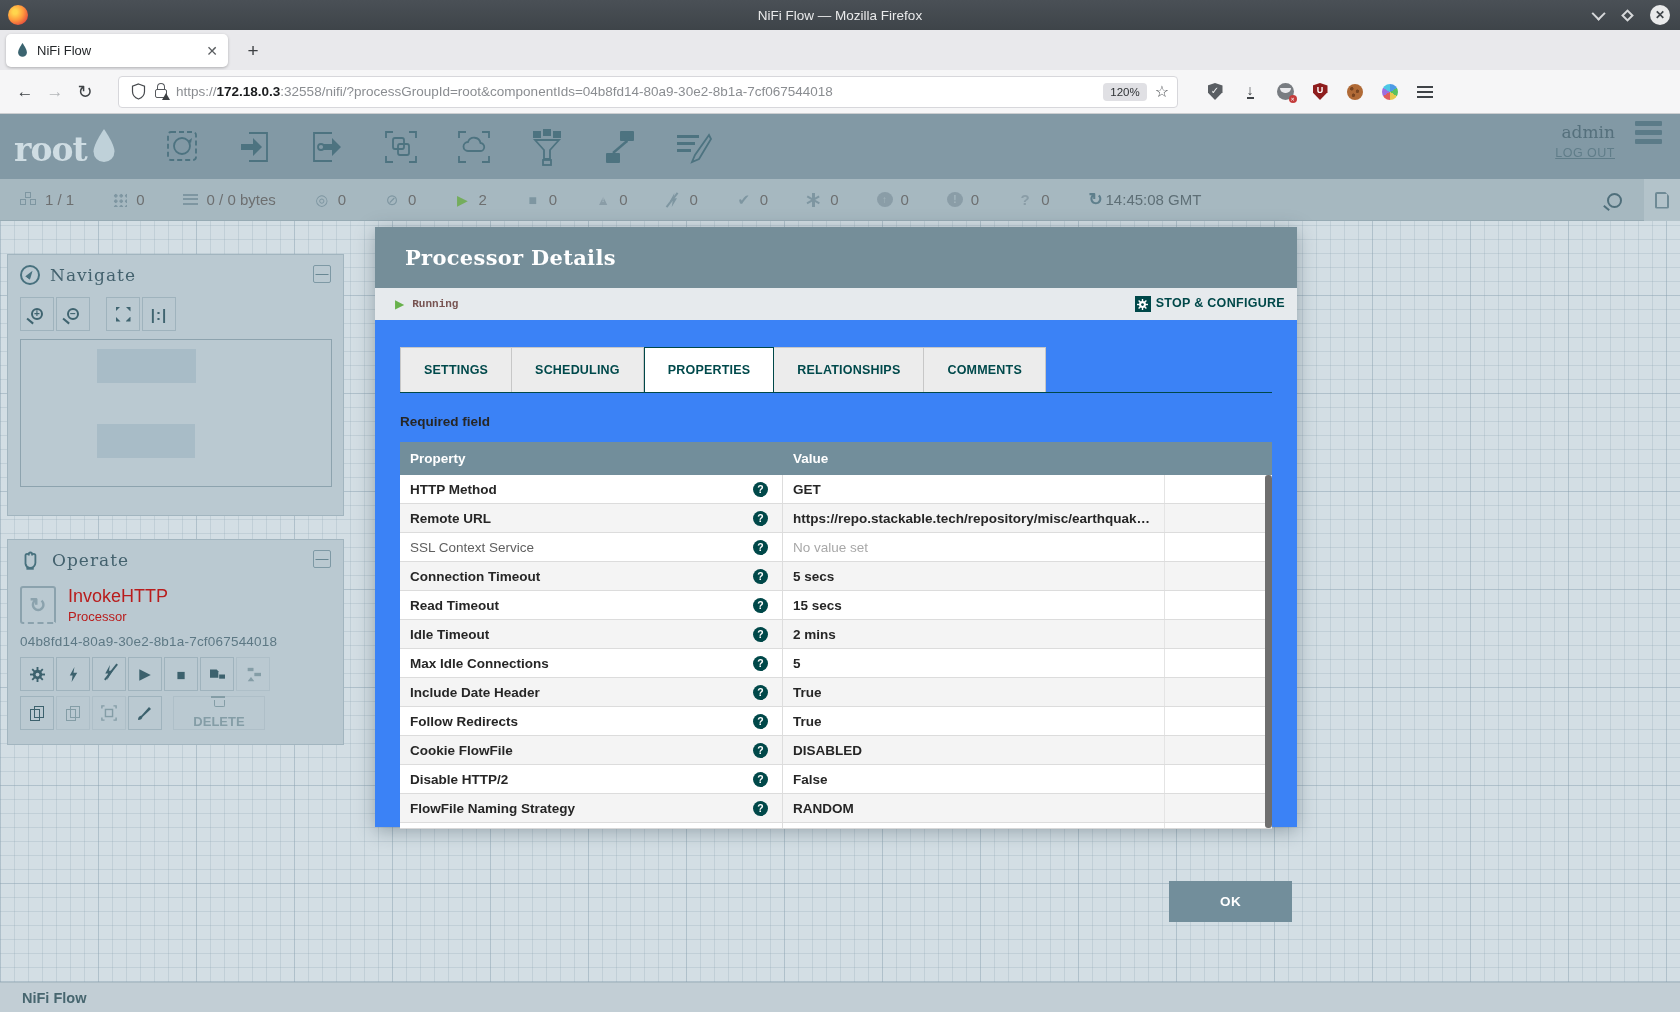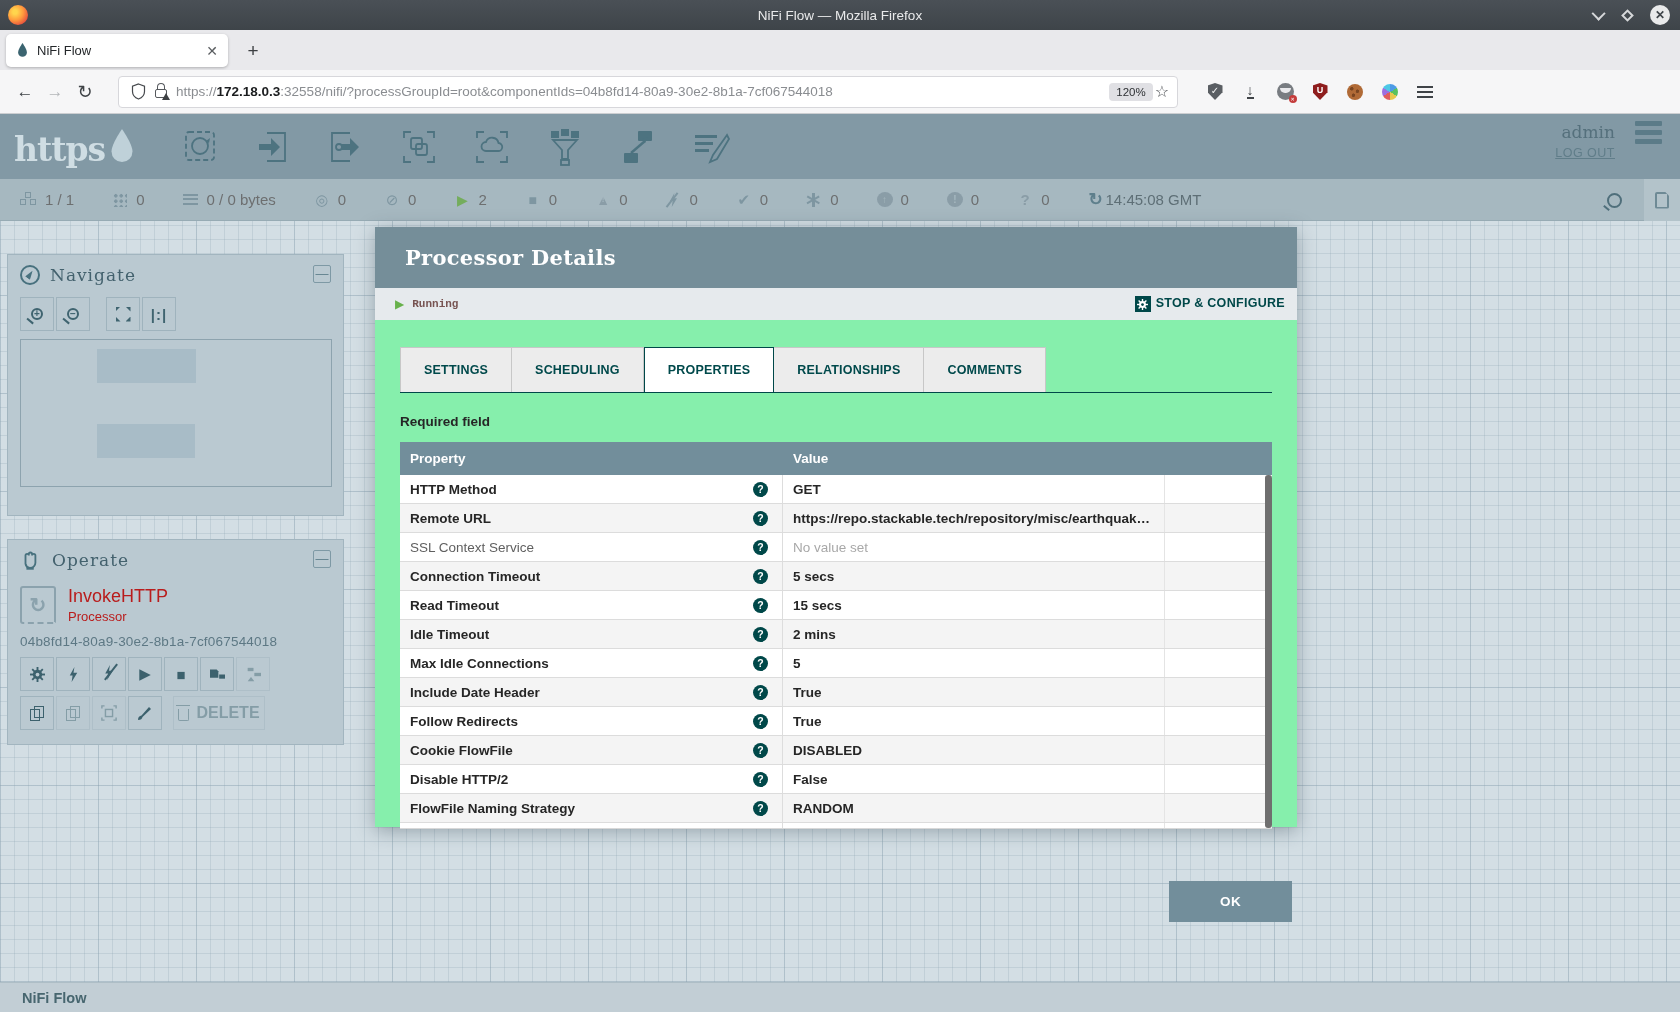--- a/index.html
+++ b/index.html
@@ -34,21 +34,21 @@
   .urlbar { margin-left:18px; width:1060px; height:32px; background:#fff; border:1px solid #d7d7db;
     border-radius:4px; display:flex; align-items:center; padding:0 8px; }
   .shield-svg { width:15px; height:17px; fill:none; stroke:#46494d; stroke-width:1.6; margin:0 6px 0 4px; }
   .lock { position:relative; width:12px; height:9px; border:1.6px solid #56595d; border-radius:2px; margin:4px 9px 0 3px; }
   .lock:before { content:""; position:absolute; left:1px; top:-7px; width:6px; height:6px;
     border:1.6px solid #56595d; border-bottom:none; border-radius:4px 4px 0 0; }
   .lock:after { content:""; position:absolute; right:-4px; bottom:-3px; border-left:4px solid transparent;
     border-right:4px solid transparent; border-bottom:7px solid #3e4144; }
   .url-text { flex:1; font-size:13.5px; color:#8a8d91; white-space:nowrap; overflow:hidden; }
   .url-text b { color:#1b1d1f; font-weight:bold; }
-  .zoom-badge { background:#e0e0e4; border-radius:4px; font-size:11.5px; color:#2e3134; padding:3px 7px; margin-right:2px; }
+  .zoom-badge { background:#e0e0e4; border-radius:4px; font-size:11.5px; color:#2e3134; padding:3px 7px; margin-right:8px; }
   .star { font-size:16px; color:#4a4d51; }
   .nav-right { display:flex; align-items:center; gap:17px; margin-left:28px; }
   .fx-ic { width:18px; height:18px; display:flex; align-items:center; justify-content:center; }
   .sh-check { width:15px; height:17px; background:#5a5e63; clip-path:polygon(50% 0,100% 14%,100% 55%,50% 100%,0 55%,0 14%); position:relative; }
   .sh-check:after { content:"✓"; position:absolute; inset:0; color:#f6f6f7; font-size:10px; text-align:center; line-height:15px; }
   .dl { position:relative; color:#3f4347; font-size:14px; font-weight:bold; border-bottom:2px solid #3f4347; line-height:13px; }
   .maskc { width:17px; height:17px; border-radius:50%; background:#7e8purple3; background:#787c81; position:relative; }
   .maskc:before{ content:""; position:absolute; left:3px; top:5px; width:11px; height:5px; border-radius:0 0 5px 5px; background:#e9e9ec; }
   .maskc:after{ content:"✕"; position:absolute; right:-3px; bottom:-3px; width:8px; height:8px; background:#c43c3c; border-radius:50%; color:#fff; font-size:5px; line-height:8px; text-align:center;}
   .ublock { width:15px; height:17px; background:#8e1d1d; clip-path:polygon(50% 0,100% 14%,100% 55%,50% 100%,0 55%,0 14%); position:relative;}
@@ -156,32 +156,32 @@
   .op-name { font-size:18px; color:#b91c1c; }
   .op-type { font-size:13px; color:#b91c1c; margin-top:2px; }
   .op-id { font-size:13.5px; color:#5d7884; margin:10px 0 8px; letter-spacing:.2px; }
   .op-row { display:flex; margin-bottom:5px; }
   .obtn { width:34px; height:34px; border:1px solid #9fb3bd; display:flex; align-items:center; justify-content:center; color:#3c616d; font-size:15px; }
   .obtn svg { width:15px; height:15px; fill:#3c616d; }
   .obtn.dis { opacity:.42; }
   .obtn.sp { margin-left:11px; }
   .obtn + .obtn { margin-left:2px; }
   .del-btn { width:92px; height:34px; border:1px solid #9fb3bd; margin-left:11px; display:flex; align-items:center; justify-content:center;
-    gap:7px; color:#3c616d; font-size:16px; font-weight:bold; opacity:.42; }
+    gap:7px; color:#3c616d; font-size:13px; font-weight:bold; opacity:.42;flex-direction:column; }
   .trash { width:11px; height:12px; border:1.8px solid #3c616d; border-top:none; border-radius:0 0 2px 2px; position:relative; margin-top:3px;}
   .trash:before { content:""; position:absolute; left:-3.5px; top:-4px; width:14px; height:1.8px; background:#3c616d; }
   .copy-ic { position:relative; width:14px; height:15px; }
   .copy-ic i { position:absolute; width:10px; height:12px; border:1.8px solid #3c616d; background:transparent; }
   .copy-ic i:nth-child(1){ left:0; top:3px; } .copy-ic i:nth-child(2){ left:4px; top:0; }
   .bolt-slash { position:relative; }
   .bolt-slash:after { content:""; position:absolute; left:-3px; top:6px; width:20px; height:2px; background:#3c616d; transform:rotate(-52deg); }
   .brush svg { width:16px; height:16px; fill:#3c616d; }
 
   
-  .dialog { position:absolute; left:375px; top:227px; width:922px; height:600px; background:#86efac;
+  .dialog { position:absolute; left:375px; top:227px; width:922px; height:600px; background:#3b82f6;
     box-shadow:0 4px 18px rgba(30,50,60,.35); }
   .dlg-hdr { height:61px; background:#758e99; display:flex; align-items:center; padding-left:30px; }
   .dlg-hdr .ttl { font-family:"DejaVu Serif", serif; font-size:21px; font-weight:bold; color:#fff; letter-spacing:.3px; }
   .dlg-status { height:32px; background:#e6eaed; display:flex; align-items:center; padding:0 12px 0 20px; }
   .run-tri { color:#67b14b; font-size:12px; margin-right:8px; }
   .run-txt { font-size:11px; font-weight:bold; color:#775351;font-family:Liberation Mono, monospace; }
   .dlg-status .spacer { flex:1; }
   .stopcfg { display:flex; gap:5px; }
   .stopcfg .gearbox { width:16px; height:16px; background:#004849; display:flex; align-items:center; justify-content:center; }
   .stopcfg .gearbox svg { width:11px; height:11px; fill:#fff; }
@@ -267,21 +267,21 @@
         <div class="pinw"></div>
       </div>
     <div class="fx-ic">
         <div class="hamb"></div>
       </div>
   </div>
 </div>
 
 <div class="nifi-toolbar">
   <div class="nifi-logo">
-    <span class="word">https</span>
+    <span class="word">root</span>
     <svg viewBox="0 0 20 24">
         <path d="M10 0C10 0 3 10 3 15a7 7 0 0 0 14 0C17 10 10 0 10 0z"></path>
       </svg>
   </div>
   <div class="comp-icons">
     <div class="cicon">
       <svg viewBox="0 0 40 40">
           <rect x="6" y="5" width="28" height="28" rx="3" stroke-dasharray="5 3"></rect>
           <circle cx="20" cy="19" r="8"></circle>
           <path class="fill" d="M26 14 l4-3-1 5z"></path>

